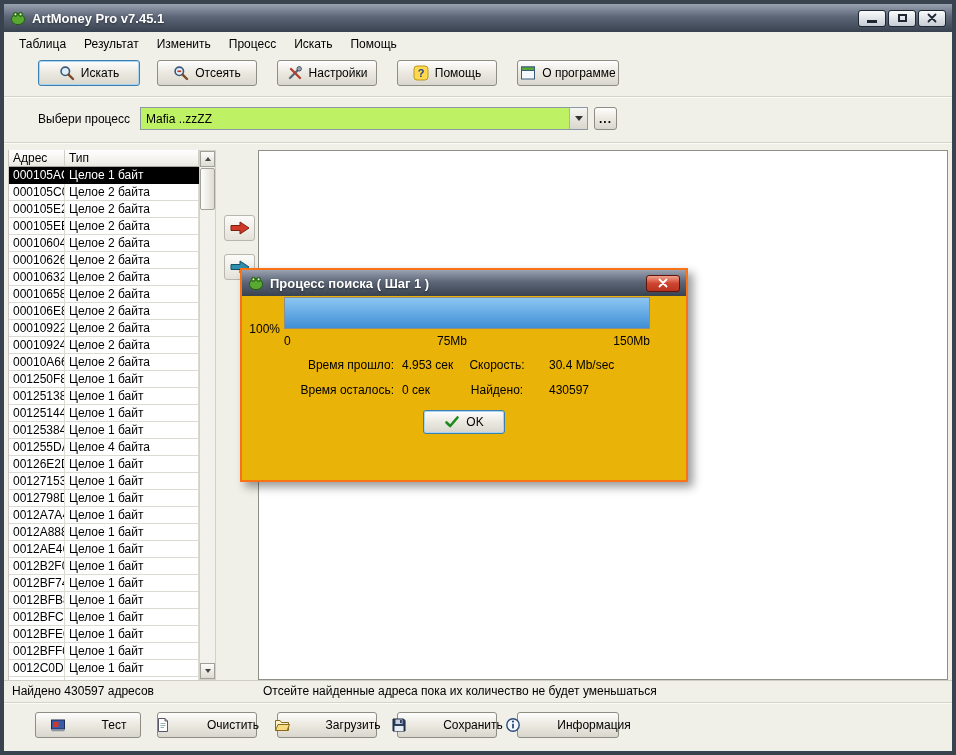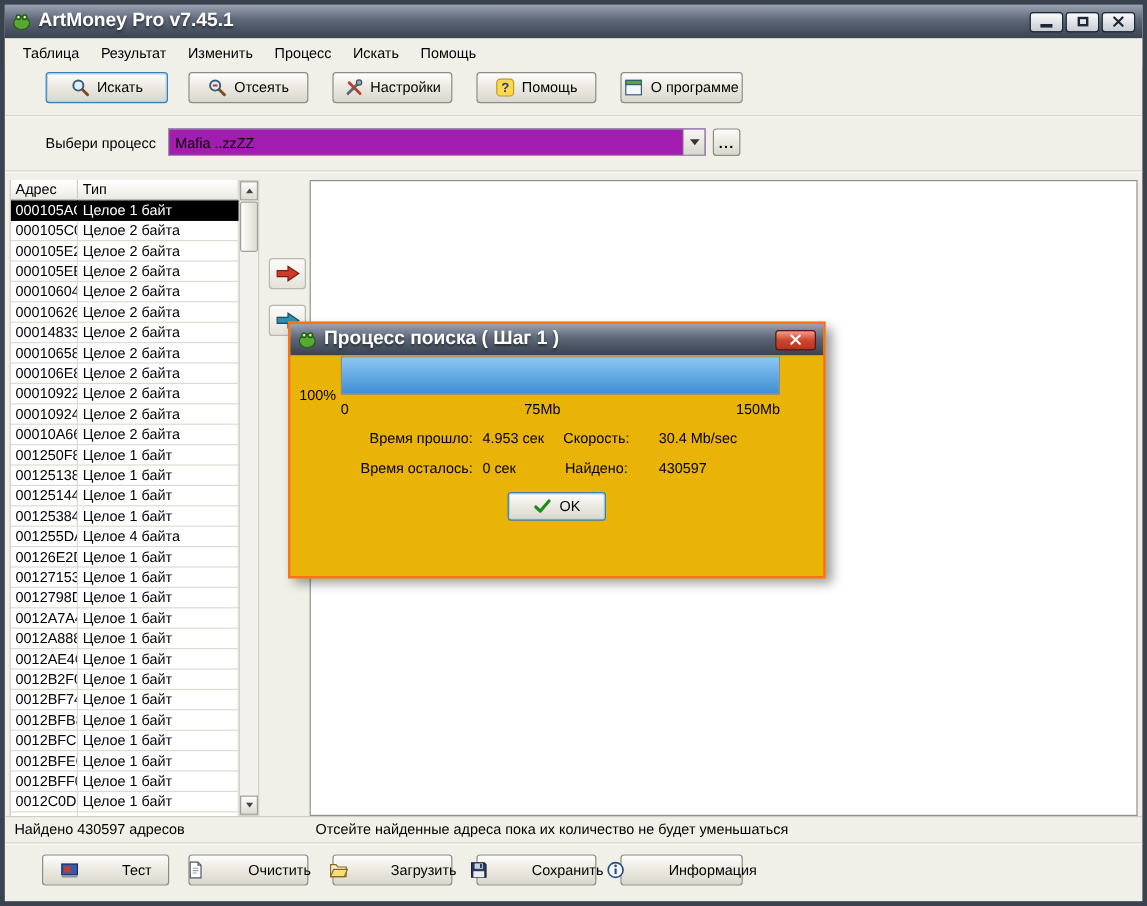--- a/index.html
+++ b/index.html
@@ -11,21 +11,21 @@
     border:4px solid #39424f; background:#f0efe8; overflow:hidden;
   }
   .inner { position:relative; width:948px; height:747px; }
 
   
   .titlebar {
     position:absolute; left:0; top:0; right:0; height:28px;
     background:linear-gradient(180deg,#9aa2b1 0%,#5d6778 45%,#39424f 100%);
     display:flex; align-items:center; padding:0 6px;
   }
-  .titlebar .title { color:#fff; font-size:16px; font-weight:bold; margin-left:6px; text-shadow:0 1px 2px rgba(0,0,0,.5); }
+  .titlebar .title { color:#fff; font-size:13px; font-weight:bold; margin-left:6px; text-shadow:0 1px 2px rgba(0,0,0,.5); }
   .win-buttons { margin-left:auto; display:flex; gap:2px; }
   .win-btn {
     width:28px; height:17px; border:1px solid #1f2733; border-radius:3px;
     background:linear-gradient(#fafbfc,#c7ccd4);
     display:flex; align-items:center; justify-content:center; cursor:default;
   }
   .win-btn .bar { width:10px; height:3px; background:#1f2733; margin-top:6px; }
   .win-btn .box { width:9px; height:8px; border:2px solid #1f2733; }
   .win-btn.close-red {
     background:linear-gradient(#f2a08c,#cf4630 50%,#b8331f);
@@ -50,21 +50,21 @@
   .btn svg { width:16px; height:16px; flex:0 0 auto; }
   .btn.focused { border-color:#3c7fb1; box-shadow:inset 0 0 0 1px #a9d4f1; }
 
   .groove { position:absolute; left:0; right:0; height:2px;
     border-top:1px solid #d5d3cc; border-bottom:1px solid #fbfbf8; }
 
   
   .proc-label { position:absolute; left:34px; top:104px; height:22px; line-height:22px; font-size:12px; }
   .combo {
     position:absolute; left:136px; top:103px; width:448px; height:23px;
-    background:#a21caf; border:1px solid #8a99a8; display:flex; align-items:center;
+    background:#bef264; border:1px solid #8a99a8; display:flex; align-items:center;
   }
   .combo-text { flex:1; font-size:12px; padding-left:5px; white-space:nowrap; overflow:hidden; }
   .combo-arrow {
     width:18px; height:100%; border-left:1px solid #b0b0a8;
     background:linear-gradient(#f6f5f1,#d9d7cd); display:flex; align-items:center; justify-content:center;
   }
   .tri-down { width:0; height:0; border:4px solid transparent; border-top:5px solid #333; margin-top:4px; }
   .browse-btn { left:590px; top:103px; width:23px; height:23px; font-weight:bold; letter-spacing:1px; }
 
   
@@ -259,21 +259,21 @@
           </div>
           <div class="trow">
             <div class="cell addr">00010604</div>
             <div class="cell type">Целое 2 байта</div>
           </div>
           <div class="trow">
             <div class="cell addr">00010626</div>
             <div class="cell type">Целое 2 байта</div>
           </div>
           <div class="trow">
-            <div class="cell addr">00014833</div>
+            <div class="cell addr">00010632</div>
             <div class="cell type">Целое 2 байта</div>
           </div>
           <div class="trow">
             <div class="cell addr">00010658</div>
             <div class="cell type">Целое 2 байта</div>
           </div>
           <div class="trow">
             <div class="cell addr">000106E8</div>
             <div class="cell type">Целое 2 байта</div>
           </div>

